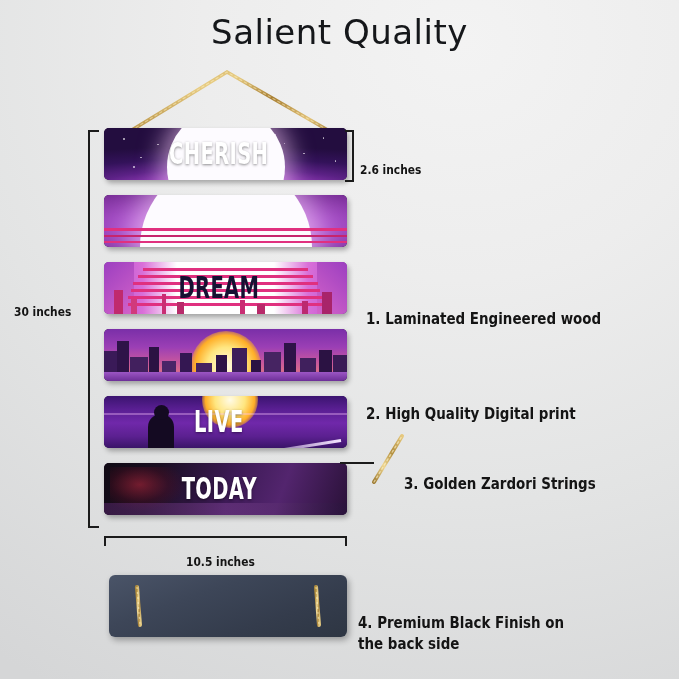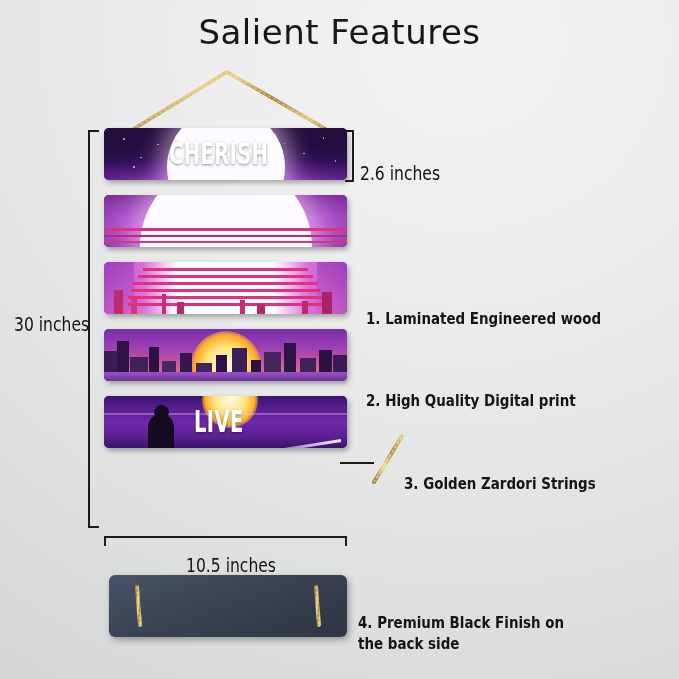--- a/index.html
+++ b/index.html
@@ -85,21 +85,21 @@
   
   .bldg{position:absolute;bottom:0;background:#3a1a58;}
   .glow{position:absolute;border-radius:50%;
         background:radial-gradient(circle,#fffbe6 0%,#ffe680 38%,#ffae27 62%,rgba(255,140,20,0) 78%);}
 
   
   .brk{position:absolute;background:#1b1b1b;}
   .dimlabel{
     position:absolute;
     font-family:"DejaVu Sans", sans-serif;
-    font-weight:normal;font-size:19px;color:#141414;
+    font-weight:bold;font-size:13px;color:#141414;
     white-space:nowrap;
   }
   .dimlabel span{display:inline-block;transform:scaleX(.82);transform-origin:left center;}
 
   
   .feat{
     position:absolute;
     font-family:"DejaVu Sans", sans-serif;
     font-weight:bold;
     font-size:16px;
@@ -118,21 +118,21 @@
     border-radius:6px;
     background:linear-gradient(160deg,#4a5468 0%,#3d4658 35%,#343c4c 70%,#2e3643 100%);
     box-shadow:2px 3px 6px rgba(0,0,0,.32);
   }
 </style>
 </head>
 <body>
 
 <div id="stage">
 
-  <div class="title">Salient Features</div>
+  <div class="title">Salient Quality</div>
 
   <svg class="cord" viewBox="0 0 260 90">
     <defs>
       <linearGradient id="goldg" x1="0" y1="0" x2="1" y2="1">
         <stop offset="0%" stop-color="#b9913f"></stop>
         <stop offset="30%" stop-color="#e8cd84"></stop>
         <stop offset="55%" stop-color="#a87f33"></stop>
         <stop offset="80%" stop-color="#e2c277"></stop>
         <stop offset="100%" stop-color="#8d6a28"></stop>
       </linearGradient>
@@ -191,20 +191,21 @@
         <div class="stripe" style="left:10%;right:10%;top:41px;height:2.5px;"></div>
         <div class="bldg" style="left:4%;width:9px;height:24px;background:#c02a6e;"></div>
         <div class="bldg" style="left:11%;width:6px;height:15px;background:#d13a7c;"></div>
         <div class="bldg" style="left:24%;width:4px;height:20px;background:#c92d73;"></div>
         <div class="bldg" style="left:30%;width:7px;height:12px;background:#b8traitement;background:#b82a6a;"></div>
         <div class="bldg" style="left:56%;width:5px;height:14px;background:#c92d73;"></div>
         <div class="bldg" style="left:63%;width:8px;height:10px;background:#b82a6a;"></div>
         <div class="bldg" style="right:6%;width:10px;height:22px;background:#a8246a;"></div>
         <div class="bldg" style="right:16%;width:6px;height:13px;background:#bb2a70;"></div>
       </div>
+      <div class="word w-dark"><span>DREAM</span></div>
     </div>
 
     <div class="panel" id="p4">
       <div class="art">
         <div class="sky" style="background:linear-gradient(180deg,#7a2fa8 0%,#9b3fb5 35%,#c4559f 62%,#d86a8d 80%,#8b4aa8 100%);"></div>
         <div class="glow" style="left:50%;bottom:-20px;width:70px;height:70px;margin-left:-35px;"></div>
         <div class="bldg" style="left:0;width:16px;height:30px;"></div>
         <div class="bldg" style="left:13px;width:12px;height:40px;background:#2e1348;"></div>
         <div class="bldg" style="left:26px;width:18px;height:24px;background:#42205e;"></div>
         <div class="bldg" style="left:45px;width:10px;height:34px;background:#2b1243;"></div>
@@ -232,20 +233,30 @@
                     background:linear-gradient(90deg,rgba(255,255,255,0),#f3e4ff);
                     transform:rotate(-9deg);transform-origin:right center;"></div>
         <div style="position:absolute;left:44px;bottom:0;width:26px;height:34px;
                     background:#140a22;border-radius:13px 13px 0 0;"></div>
         <div style="position:absolute;left:50px;bottom:28px;width:15px;height:15px;
                     background:#140a22;border-radius:50%;"></div>
       </div>
       <div class="word w-white"><span>LIVE</span></div>
     </div>
 
+    <div class="panel" id="p6">
+      <div class="art">
+        <div class="sky" style="background:linear-gradient(110deg,#100a14 0%,#1a0f22 22%,#3d1a56 52%,#53256e 72%,#2a1138 100%);"></div>
+        <div style="position:absolute;left:6px;top:4px;width:74px;height:44px;
+                    background:radial-gradient(ellipse at 40% 40%, rgba(190,40,60,.55) 0%, rgba(90,15,35,.35) 45%, rgba(0,0,0,0) 72%);"></div>
+        <div style="position:absolute;left:0;bottom:0;width:100%;height:12px;
+                    background:linear-gradient(90deg,rgba(90,40,110,.5),rgba(150,80,170,.35),rgba(40,20,60,.5));"></div>
+      </div>
+      <div class="word w-white"><span>TODAY</span></div>
+    </div>
 
     <svg style="position:absolute;left:0;top:0;width:243px;height:400px;pointer-events:none;z-index:9;">
       <g stroke="url(#goldg2)" stroke-width="3" stroke-linecap="round">
         <line x1="14" y1="46" x2="14" y2="73"></line>
         <line x1="229" y1="46" x2="229" y2="73"></line>
         <line x1="14" y1="113" x2="14" y2="140"></line>
         <line x1="229" y1="113" x2="229" y2="140"></line>
         <line x1="14" y1="180" x2="14" y2="207"></line>
         <line x1="229" y1="180" x2="229" y2="207"></line>
         <line x1="14" y1="247" x2="14" y2="274"></line>
@@ -267,35 +278,35 @@
   <div class="brk" style="left:352px;top:130px;width:2px;height:52px;"></div>
   <div class="brk" style="left:345px;top:130px;width:9px;height:2px;"></div>
   <div class="brk" style="left:345px;top:180px;width:9px;height:2px;"></div>
   <div class="dimlabel" style="left:360px;top:162px;">
     <span>2.6 inches</span>
   </div>
 
   <div class="brk" style="left:88px;top:130px;width:2px;height:398px;"></div>
   <div class="brk" style="left:88px;top:130px;width:11px;height:2px;"></div>
   <div class="brk" style="left:88px;top:526px;width:11px;height:2px;"></div>
-  <div class="dimlabel" style="left:14px;top:313px;">
+  <div class="dimlabel" style="left:14px;top:304px;">
     <span>30 inches</span>
   </div>
 
   <div class="brk" style="left:104px;top:536px;width:243px;height:2px;"></div>
   <div class="brk" style="left:104px;top:536px;width:2px;height:10px;"></div>
   <div class="brk" style="left:345px;top:536px;width:2px;height:10px;"></div>
   <div class="dimlabel" style="left:186px;top:554px;">
     <span>10.5 inches</span>
   </div>
 
   <div class="feat" style="left:366px;top:288px;">
     <span>1. Laminated Engineered wood</span>
   </div>
-  <div class="feat" style="left:366px;top:370px;">
+  <div class="feat" style="left:366px;top:383px;">
     <span>2.  High Quality Digital print</span>
   </div>
   <div class="feat" style="left:404px;top:453px;">
     <span>3. Golden Zardori Strings</span>
   </div>
   <div class="feat" style="left:358px;top:592px;">
     <span>4. Premium Black Finish on
 the back side</span>
   </div>
 

